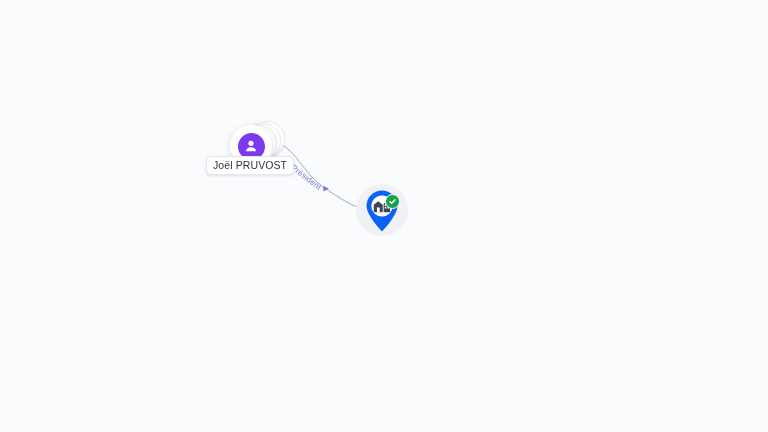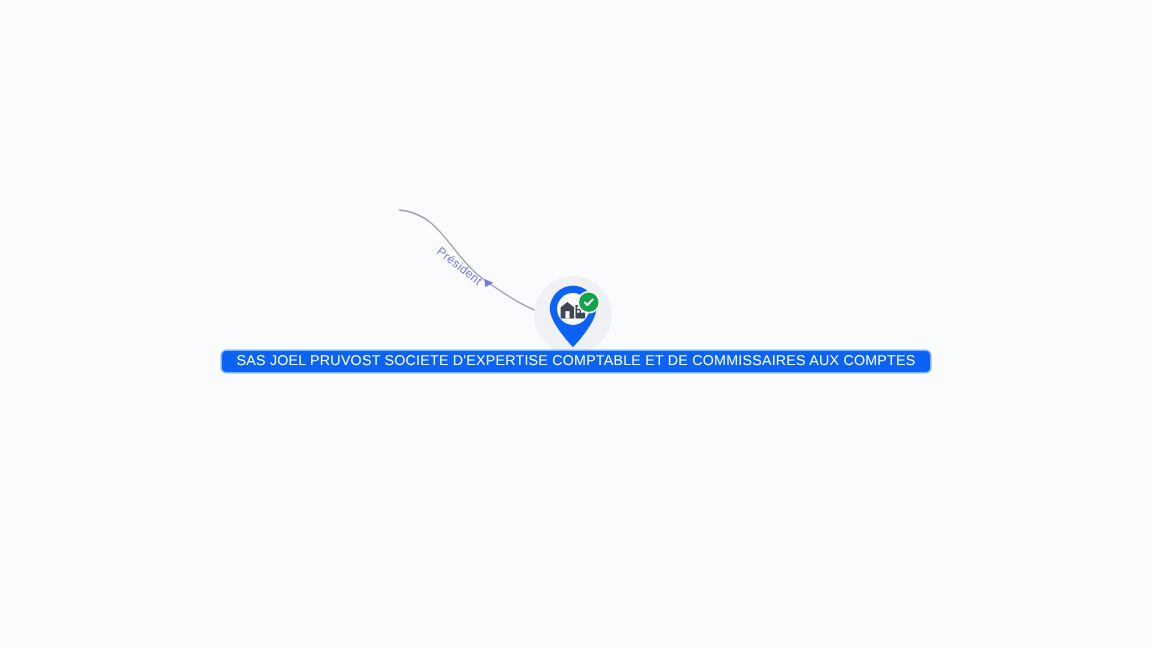--- a/index.html
+++ b/index.html
@@ -180,20 +180,36 @@
 
 <div id="graph-canvas">
 
   <svg class="edge-layer" viewBox="0 0 768 432" width="768" height="432">
     <path d="M 266 140 C 294 142, 300 170, 322 186 C 342 200, 352 206, 366 210" fill="none" stroke="#9aa0ad" stroke-width="0.9"></path>
     <path d="M 323 186 L 329 188.5 L 323.5 191.5 Z" fill="#7b78e0"></path>
   </svg>
 
   <div id="edge-relation-label">Président</div>
 
+  <div id="person-node">
+    <div class="stack-circle stack-c1"></div>
+    <div class="stack-circle stack-c2"></div>
+    <div class="stack-circle stack-c3"></div>
+
+    <div id="person-avatar-ring">
+      <div id="person-avatar-disc">
+        <svg viewBox="0 0 24 24" width="16" height="16" fill="#ffffff">
+          <circle cx="12" cy="8" r="3.9"></circle>
+          <path d="M4.6 20c0-4.1 3.3-6.3 7.4-6.3s7.4 2.2 7.4 6.3z"></path>
+        </svg>
+      </div>
+    </div>
+
+    <div id="person-label">Joël PRUVOST</div>
+  </div>
 
   <div id="company-node">
     <div id="company-halo"></div>
 
     <div id="company-pin">
       <svg viewBox="0 0 34 44" width="34" height="44">
         <path d="M17 1.5 C8.4 1.5 1.5 8.4 1.5 17 C1.5 26.5 17 42.5 17 42.5 C17 42.5 32.5 26.5 32.5 17 C32.5 8.4 25.6 1.5 17 1.5 Z" fill="#0b63f6"></path>
         <circle cx="17" cy="17" r="10.6" fill="#ffffff"></circle>
       </svg>
     </div>
@@ -210,15 +226,14 @@
       </svg>
     </div>
 
     <div id="company-verified-badge">
       <svg viewBox="0 0 16 16" width="9" height="9">
         <path d="M3.4 8.3 L6.4 11.2 L12.5 4.9" fill="none" stroke="#ffffff" stroke-width="2.4" stroke-linecap="round" stroke-linejoin="round"></path>
       </svg>
     </div>
   </div>
 
-  <div id="company-label-bar">SAS JOEL PRUVOST SOCIETE D'EXPERTISE COMPTABLE ET DE COMMISSAIRES AUX COMPTES</div>
 
 </div>
 
 </body></html>

